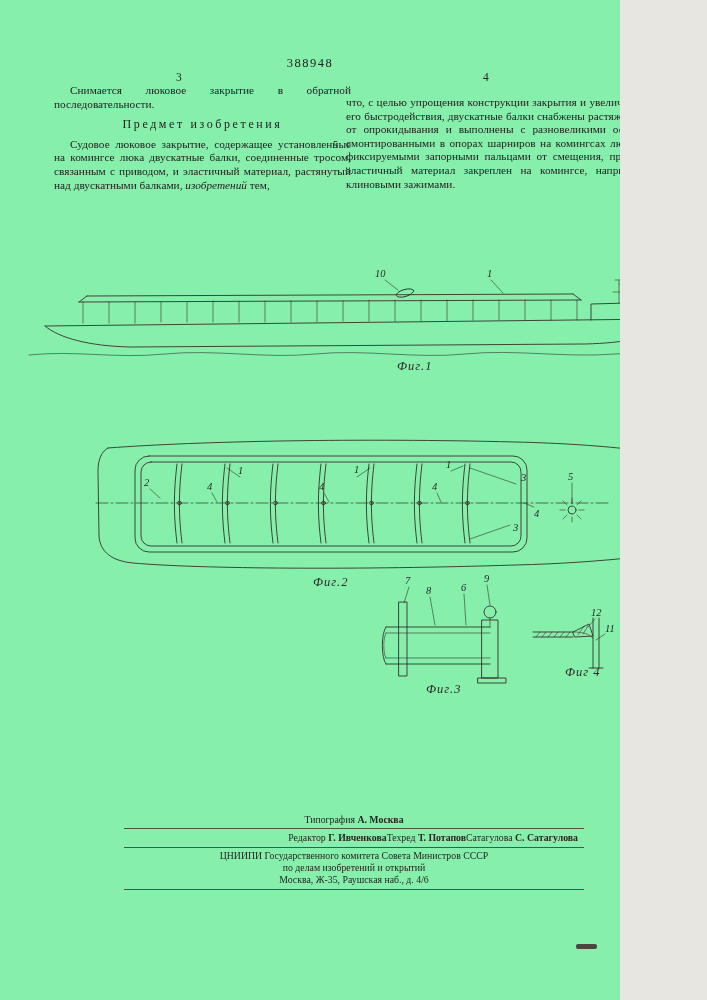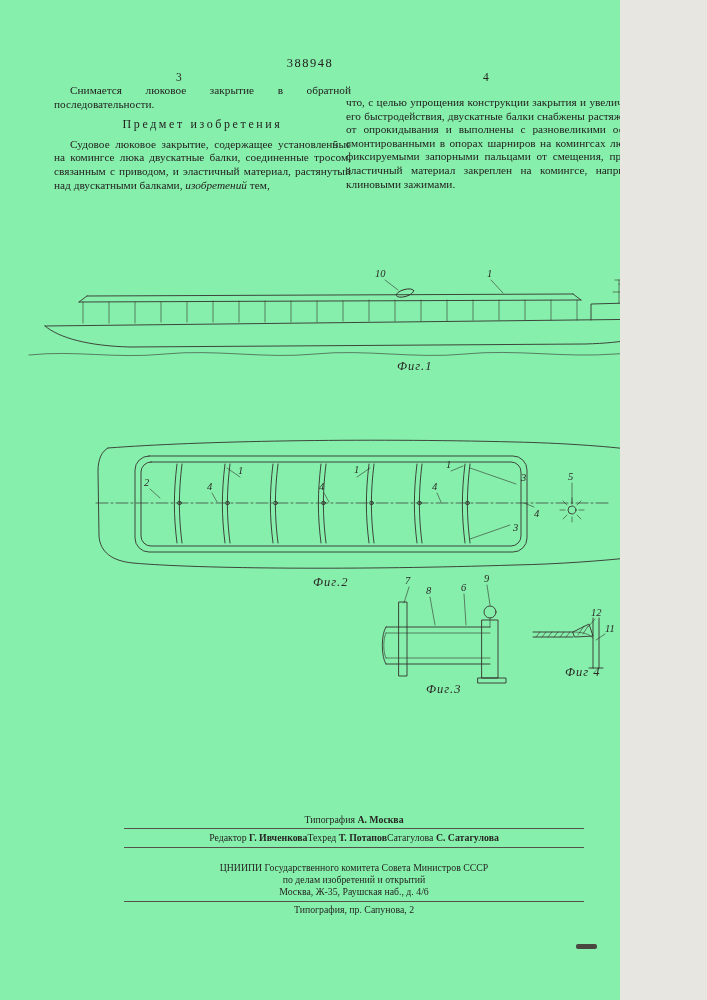--- a/index.html
+++ b/index.html
@@ -27,22 +27,22 @@
     fill:none; stroke:#34322d; stroke-width:0.9; stroke-linecap:round; stroke-linejoin:round;
   }
   .fig .thin { stroke-width:0.6; }
   .fig .dashdot { stroke-dasharray:12 3 2 3; stroke-width:0.7; }
   .fig text { fill:#2b2a26; stroke:none; font-family:"Liberation Serif", serif; font-style:italic; font-size:10.5px; }
   .fig text.caption { font-size:12.5px; letter-spacing:1px; }
 
   .footer { position:absolute; left:124px; top:814px; width:460px; font-size:9.8px; line-height:12px; color:#262522; }
   .f-center { text-align:center; }
   .f-rule { border-top:1px solid #55524c; margin:2px 0; }
-  .f-row { display:flex; justify-content:center; padding:1px 6px; }
-  .f-org { margin-top:14px; }
+  .f-row { display:flex; justify-content:flex-end; padding:1px 6px; }
+  .f-org { margin-top:2px; }
   .f-typ { margin-top:3px; }
   .footer b { font-weight:bold; }
   .artifact { position:absolute; left:576px; top:944px; width:21px; height:5px; background:#4a4741; border-radius:2px; }
 </style>
 </head>
 <body>
 
 <div class="page">
 
   <div class="patent-number">388948</div>
@@ -196,18 +196,17 @@
     <div class="f-row">
       <span><span>Редактор</span> <b>Г. Ивченкова</b></span>
       <span><span>Техред</span> <b>Т. Потапов</b></span>
       <span><span>Сатагулова</span> <b>С. Сатагулова</b></span>
     </div>
     <div class="f-rule"></div>
     <div class="f-center f-org">ЦНИИПИ Государственного комитета Совета Министров СССР</div>
     <div class="f-center">по делам изобретений и открытий</div>
     <div class="f-center">Москва, Ж-35, Раушская наб., д. 4/6</div>
     <div class="f-rule f-typ"></div>
-    <div class="f-center">Типография, пр. Сапунова, 2</div>
   </div>
 
   <div class="artifact"></div>
 
 </div>
 
 </body></html>

